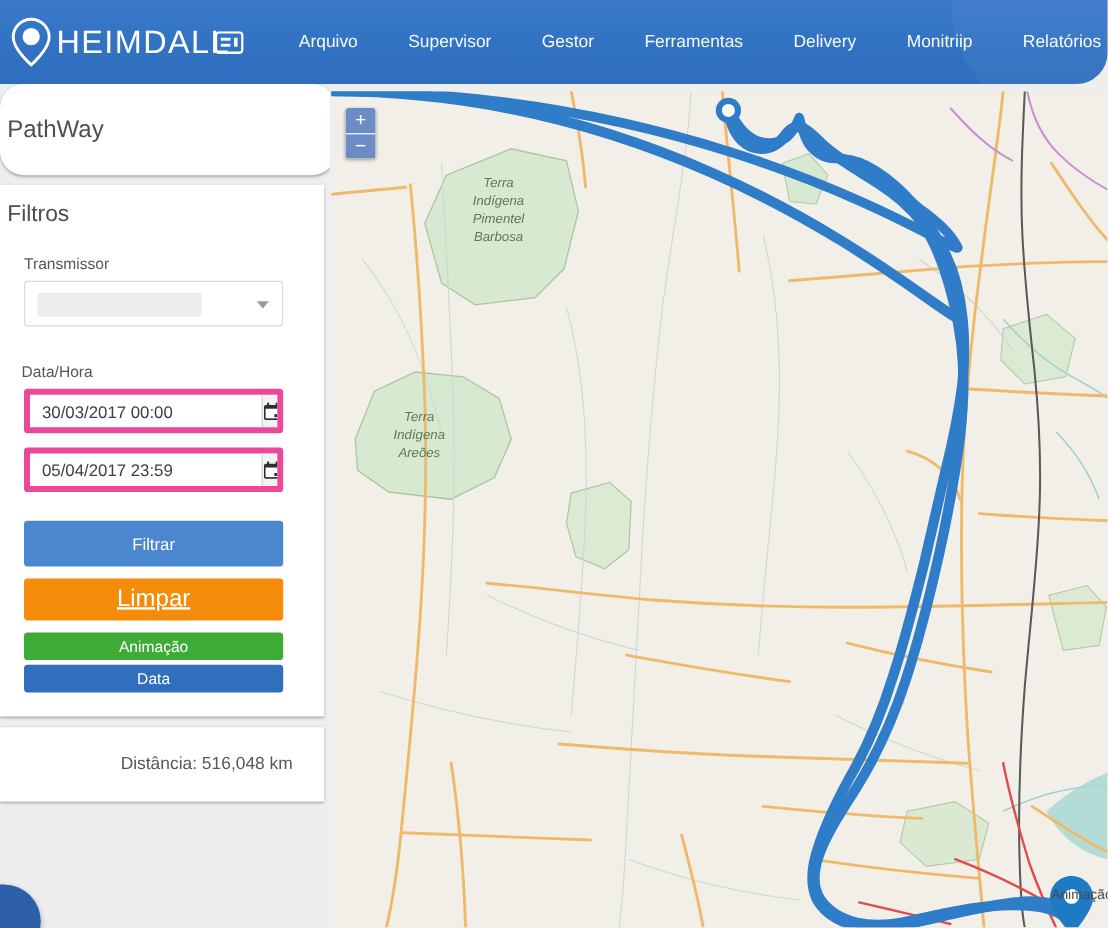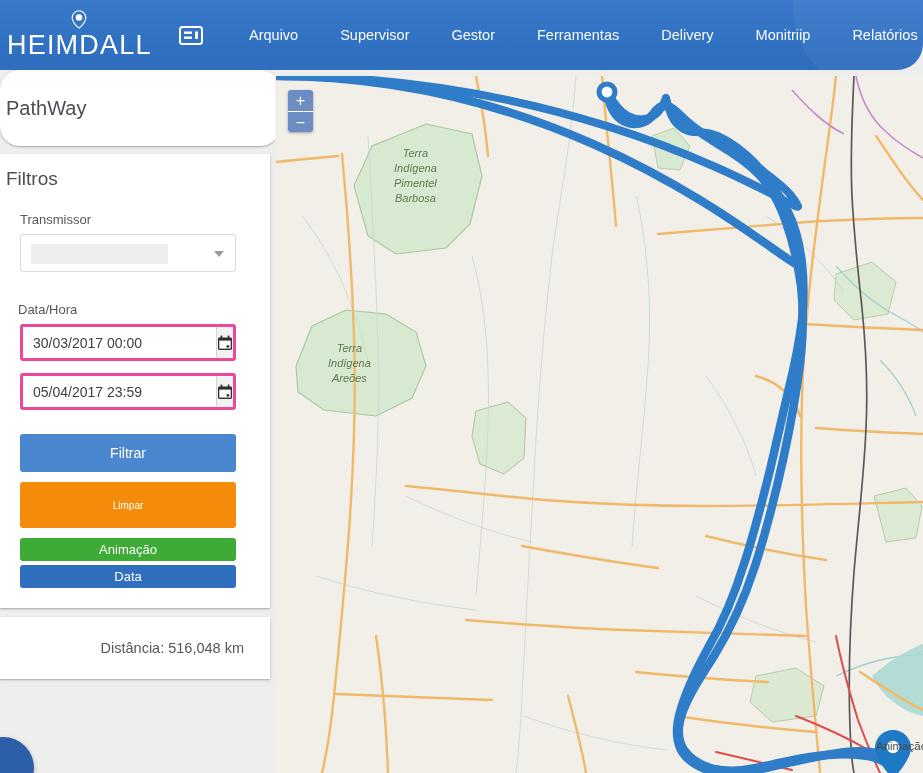--- a/index.html
+++ b/index.html
@@ -31,21 +31,20 @@
     border-radius: 50%;
     background: rgba(255,255,255,0.045);
     pointer-events: none;
   }
   .brand {
     position: absolute;
     left: 6px; top: 9px;
     display: flex;
     align-items: center;
     height: 52px;
-    flex-direction: column;
   }
   .brand-pin { width: 40px; height: 46px; display: block; }
   .brand-text {
     color: #ffffff;
     font-size: 27px;
     letter-spacing: 1.2px;
     font-weight: 400;
     margin-left: 1px;
     white-space: nowrap;
   }
@@ -144,21 +143,21 @@
     border-right: 5px solid transparent;
     border-top: 6px solid #9a9a9a;
   }
   .label-datahora { margin-top: 30px; margin-left: 12px; }
   .date-row {
     position: relative;
     margin: 0 0 12px 14px;
     width: 216px;
     height: 37px;
     display: flex;
-    border: 3px solid #ec4899;
+    border: 5px solid #ec4899;
     border-radius: 3px;
     background: #fff;
     overflow: hidden;
   }
   .date-input {
     flex: 1;
     border: none;
     outline: none;
     background: transparent;
     font-family: "Liberation Sans", sans-serif;
@@ -180,21 +179,21 @@
     margin: 0 0 0 14px;
     width: 216px;
     border: none;
     border-radius: 3px;
     color: #ffffff;
     font-family: "Liberation Sans", sans-serif;
     cursor: pointer;
     text-align: center;
   }
   .btn-filtrar { margin-top: 24px; height: 38px; font-size: 14px; background: #4a87ce; }
-  .btn-limpar  { margin-top: 10px; height: 46px; font-size: 10px; background: #f48b0b; }
+  .btn-limpar  { margin-top: 10px; height: 35px; font-size: 20px; background: #f48b0b; text-decoration: underline; }
   .btn-animacao{ margin-top: 10px; height: 23px; font-size: 13px; background: #3dab36; }
   .btn-grid    { margin-top: 4px;  height: 23px; font-size: 13px; background: #2f6fbd; }
 
   .card-distance {
     margin-top: 9px;
     width: 270px;
     height: 62px;
     display: flex;
     align-items: center;
     justify-content: flex-end;

